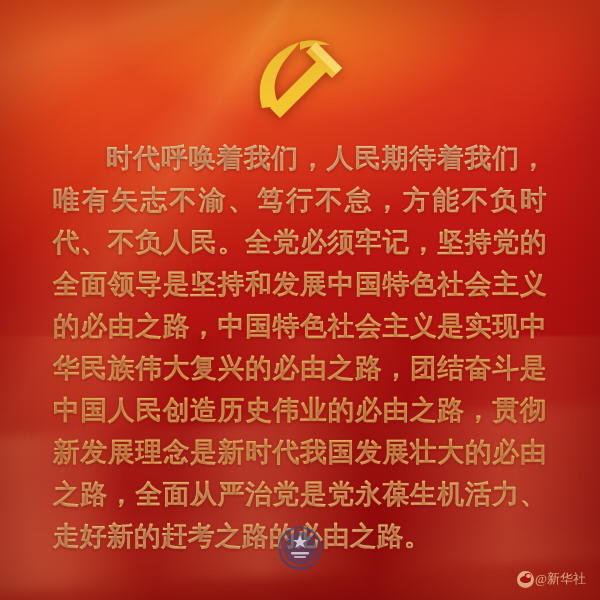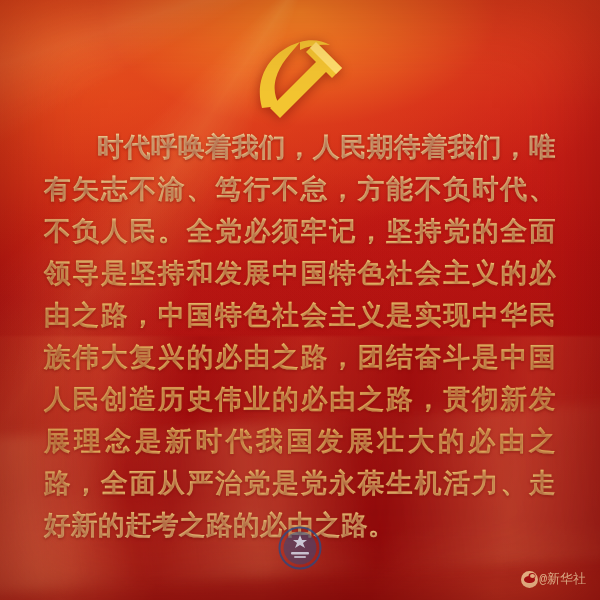--- a/index.html
+++ b/index.html
@@ -90,23 +90,23 @@
   #emblem svg { display: block; filter: drop-shadow(0 2px 6px rgba(90,0,0,0.45)); }
 
   
   #text-block {
     position: absolute;
     top: 128px;
     left: 44px;
     width: 512px;
   }
   #main-text {
-    margin: 0;
+    margin: 9px;
     color: #ffd766;
-    font-family: Liberation Mono, monospace;
+    font-family: Liberation Serif, serif;
     font-weight: 700;
     font-size: 26.5px;
     line-height: 42px;
     letter-spacing: 0.5px;
     text-align: justify;
     text-indent: 2em;
     text-shadow: 0 1px 3px rgba(110,5,5,0.55), 0 0 1px rgba(255,225,150,0.5);
     background: linear-gradient(180deg, #fff0b8 0%, #ffd865 38%, #f5c04a 72%, #ffe391 100%);
     -webkit-background-clip: text;
     background-clip: text;
@@ -127,21 +127,21 @@
 
   
   #credit {
     position: absolute;
     right: 14px;
     bottom: 12px;
     display: flex;
     align-items: center;
     gap: 1px;
     color: #ffe2b0;
-    font-family: Liberation Mono, monospace;
+    font-family: Liberation Serif, serif;
     font-size: 13px;
     opacity: 0.92;
   }
   #credit .weibo-eye {
     display: inline-block;
     width: 17px;
     height: 17px;
     border-radius: 50%;
     background: #ffd7a0;
     position: relative;

